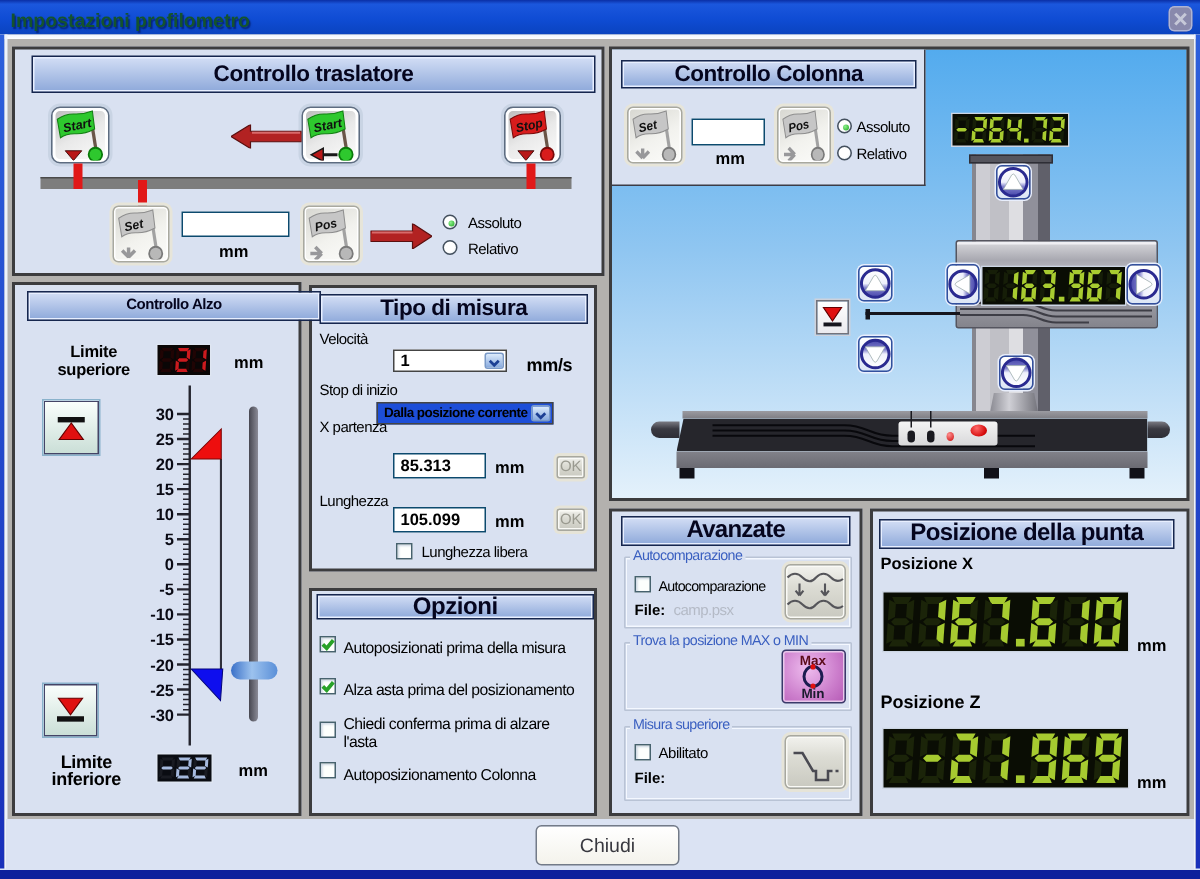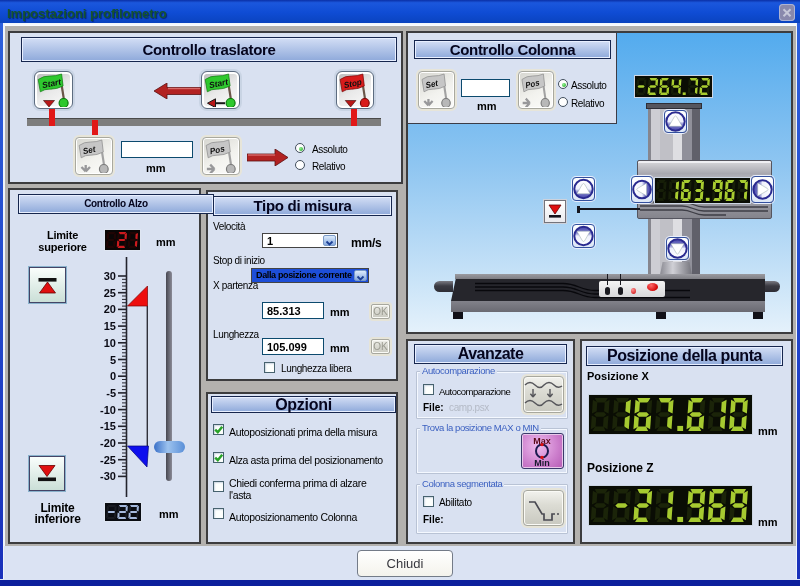--- a/index.html
+++ b/index.html
@@ -602,21 +602,21 @@
 <div class="ebox" style="left:416px;top:428px;width:152px;height:46px"></div>
 <div class="lbl" style="left:420px;top:422px;font-size:9.5px;letter-spacing:-0.4px;white-space:nowrap;color:#3a5fc0;background:#d9e1f1;padding:0 2px">Trova la posizione MAX o MIN</div>
 <div class="abs" style="left:521px;top:433px;width:43px;height:36px;border:1px solid #3a3a6a;border-radius:3px;background:radial-gradient(circle at 40% 35%,#eebcee,#cc7ecc 60%,#b55ab5);box-shadow:inset 0 0 0 1px #e8c8ea"><svg width="41" height="34" viewBox="0 0 41 34">
       <text x="20" y="9.5" font-size="9" font-weight="bold" fill="#5a0a18" text-anchor="middle" font-family="Liberation Sans">Max</text>
       <ellipse cx="20" cy="17" rx="6" ry="6.6" fill="none" stroke="#1c1c50" stroke-width="2"></ellipse>
       <circle cx="20" cy="10.6" r="1.7" fill="#e01010"></circle>
       <circle cx="20" cy="23.4" r="1.7" fill="#e01010"></circle>
       <text x="20" y="31.5" font-size="9" font-weight="bold" fill="#1a1a2e" text-anchor="middle" font-family="Liberation Sans">Min</text>
     </svg></div>
 <div class="ebox" style="left:416px;top:484px;width:152px;height:50px"></div>
-<div class="lbl" style="left:420px;top:478px;font-size:9.5px;letter-spacing:-0.4px;white-space:nowrap;color:#3a5fc0;background:#d9e1f1;padding:0 2px">Colonna segmentata</div>
+<div class="lbl" style="left:420px;top:478px;font-size:9.5px;letter-spacing:-0.4px;white-space:nowrap;color:#3a5fc0;background:#d9e1f1;padding:0 2px">Misura superiore</div>
 <div class="cb" style="left:423px;top:496px"></div>
 <div class="lbl" style="left:439px;top:497px;font-size:10px;letter-spacing:-0.3px">Abilitato</div>
 <div class="lbl b" style="left:423px;top:514px;font-size:10px;letter-spacing:0">File:</div>
 <div class="gbtn" style="left:523px;top:490px;width:41px;height:36px"><svg width="39" height="34" viewBox="0 0 39 34">
       <path d="M5 11 h6 l7 12 h2 v6 h8 v-6 h3 M33 23 h2" stroke="#4a4a52" stroke-width="1.7" fill="none"></path>
     </svg></div>
 <div class="hdr" style="left:586px;top:346px;width:197px;height:20px;font-size:16px;line-height:18px;letter-spacing:-0.4px">Posizione della punta</div>
 <div class="lbl b" style="left:587px;top:370px;font-size:11px;letter-spacing:0">Posizione X</div>
 <svg style="position:absolute;left:588px;top:394px" width="165" height="41" viewBox="0 0 165 41">
     <rect x="0.5" y="0.5" width="164" height="40" fill="#0a0d04" stroke="#cdd6e4" stroke-width="1"></rect>

